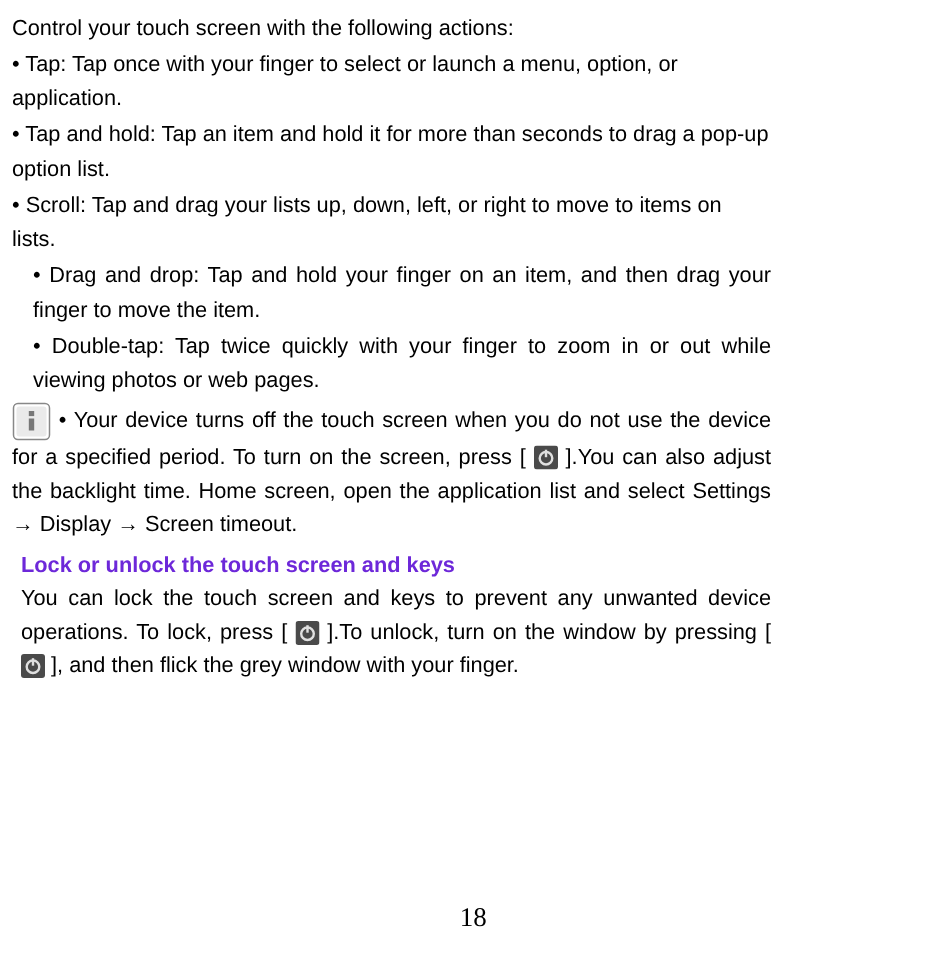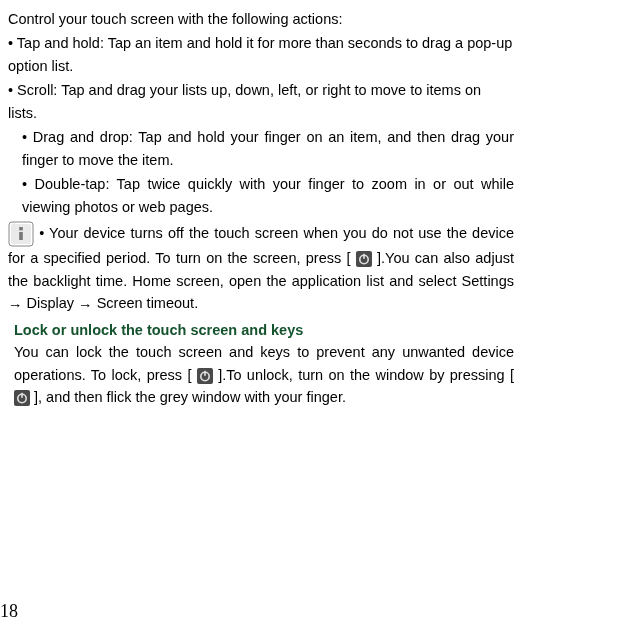--- a/index.html
+++ b/index.html
@@ -23,51 +23,52 @@
   }
   .justify {
     text-align: justify;
   }
   .icon {
     display: inline-block;
     vertical-align: middle;
     position: relative;
   }
   .heading {
-    color: #14532d;
+    color: #6d28d9;
     font-weight: bold;
     margin-top: 4px;
     padding-left: 6px;
   }
   .lock-block {
     padding-left: 6px;
     text-align: justify;
   }
   .page-number {
     position: absolute;
     bottom: 10px;
     left: 0;
     width: 631px;
-    text-align: left;
+    text-align: center;
     font-family: "Times New Roman", serif;
     font-size: 18px;
   }
   .info-icon svg { display:block; }
   .power-icon svg { display:block; }
   .para {
     margin: 0 0 2px 0;
   }
 </style>
 </head>
 <body>
 
 <div class="page">
 
   <p class="para">Control your touch screen with the following actions:</p>
 
+  <p class="para">• Tap: Tap once with your finger to select or launch a menu, option, or application.</p>
 
   <p class="para">• Tap and hold: Tap an item and hold it for more than seconds to drag a pop-up option list.</p>
 
   <p class="para">• Scroll: Tap and drag your lists up, down, left, or right to move to items on lists.</p>
 
   <p class="para indent justify">• Drag and drop: Tap and hold your finger on an item, and then drag your finger to move the item.</p>
 
   <p class="para indent justify">• Double-tap: Tap twice quickly with your finger to zoom in or out while viewing photos or web pages.</p>
 
   <div class="para justify" style="margin-top:3px;">

